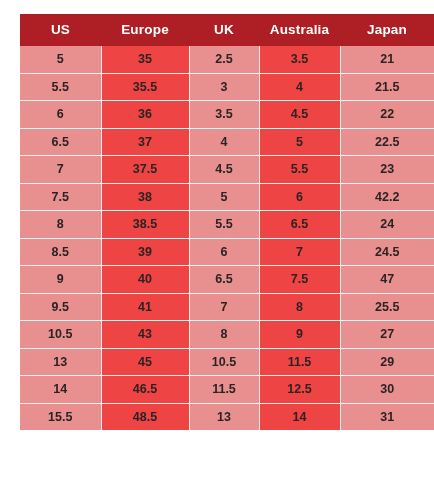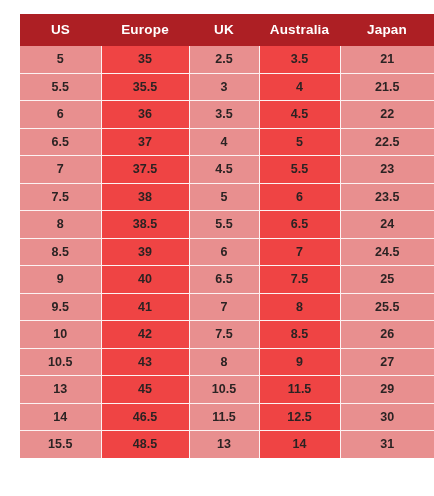--- a/index.html
+++ b/index.html
@@ -130,58 +130,51 @@
           <td class="col-light">37.5</td>
           <td class="col-dark">4.5</td>
           <td class="col-light">5.5</td>
           <td class="col-dark">23</td>
         </tr>
         <tr>
           <td class="col-dark">7.5</td>
           <td class="col-light">38</td>
           <td class="col-dark">5</td>
           <td class="col-light">6</td>
-          <td class="col-dark">23.5</td>
+          <td class="col-dark">42.2</td>
         </tr>
         <tr>
           <td class="col-dark">8</td>
           <td class="col-light">38.5</td>
           <td class="col-dark">5.5</td>
           <td class="col-light">6.5</td>
           <td class="col-dark">24</td>
         </tr>
         <tr>
           <td class="col-dark">8.5</td>
           <td class="col-light">39</td>
           <td class="col-dark">6</td>
           <td class="col-light">7</td>
           <td class="col-dark">24.5</td>
         </tr>
         <tr>
           <td class="col-dark">9</td>
           <td class="col-light">40</td>
           <td class="col-dark">6.5</td>
           <td class="col-light">7.5</td>
-          <td class="col-dark">25</td>
+          <td class="col-dark">47</td>
         </tr>
         <tr>
           <td class="col-dark">9.5</td>
           <td class="col-light">41</td>
           <td class="col-dark">7</td>
           <td class="col-light">8</td>
           <td class="col-dark">25.5</td>
         </tr>
         <tr>
-          <td class="col-dark">10</td>
-          <td class="col-light">42</td>
-          <td class="col-dark">7.5</td>
-          <td class="col-light">8.5</td>
-          <td class="col-dark">26</td>
-        </tr>
-        <tr>
           <td class="col-dark">10.5</td>
           <td class="col-light">43</td>
           <td class="col-dark">8</td>
           <td class="col-light">9</td>
           <td class="col-dark">27</td>
         </tr>
         <tr>
           <td class="col-dark">13</td>
           <td class="col-light">45</td>
           <td class="col-dark">10.5</td>

